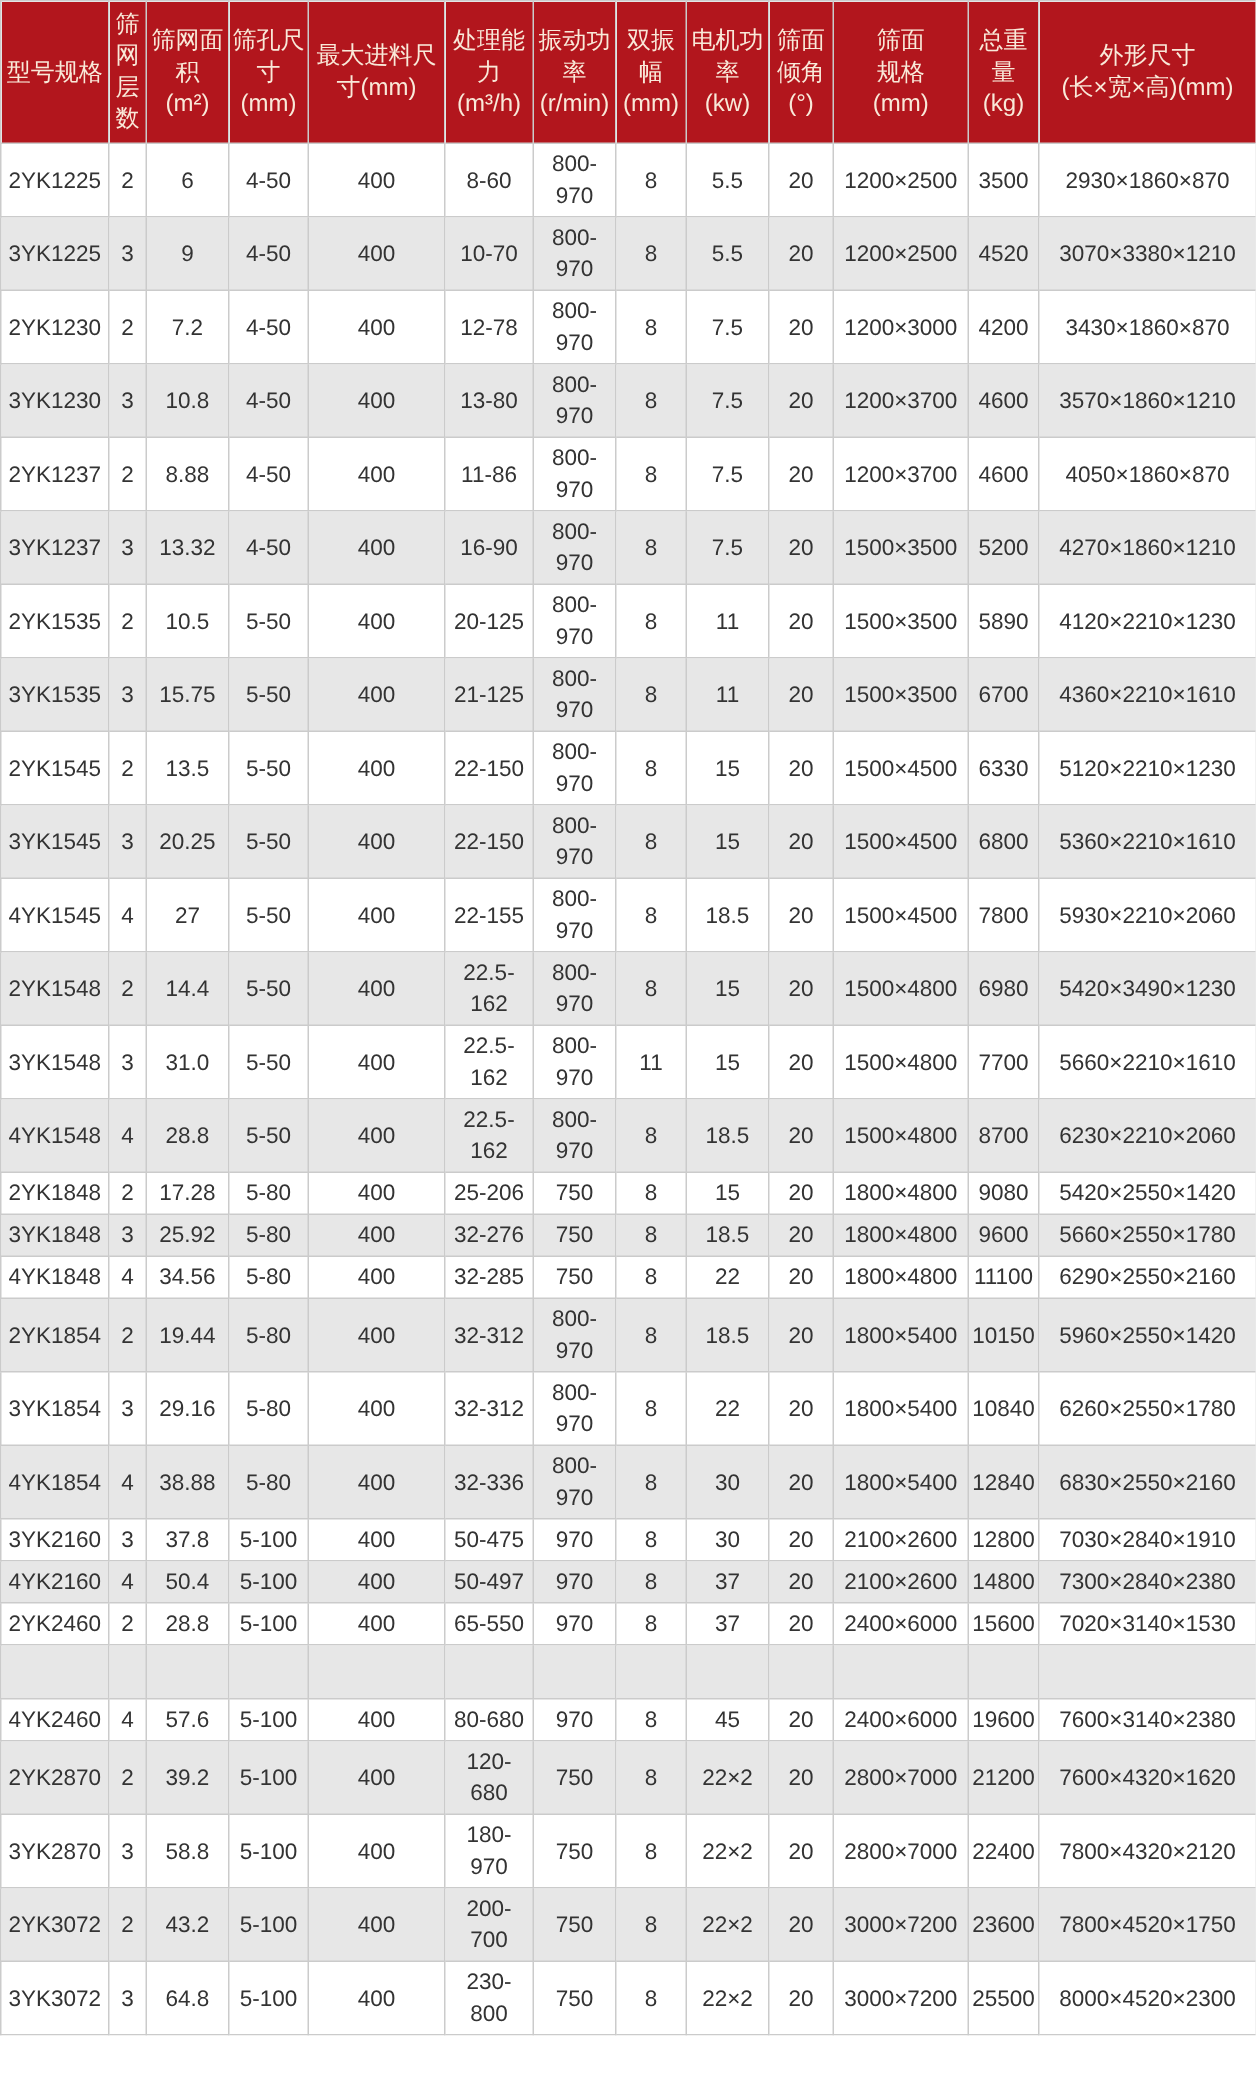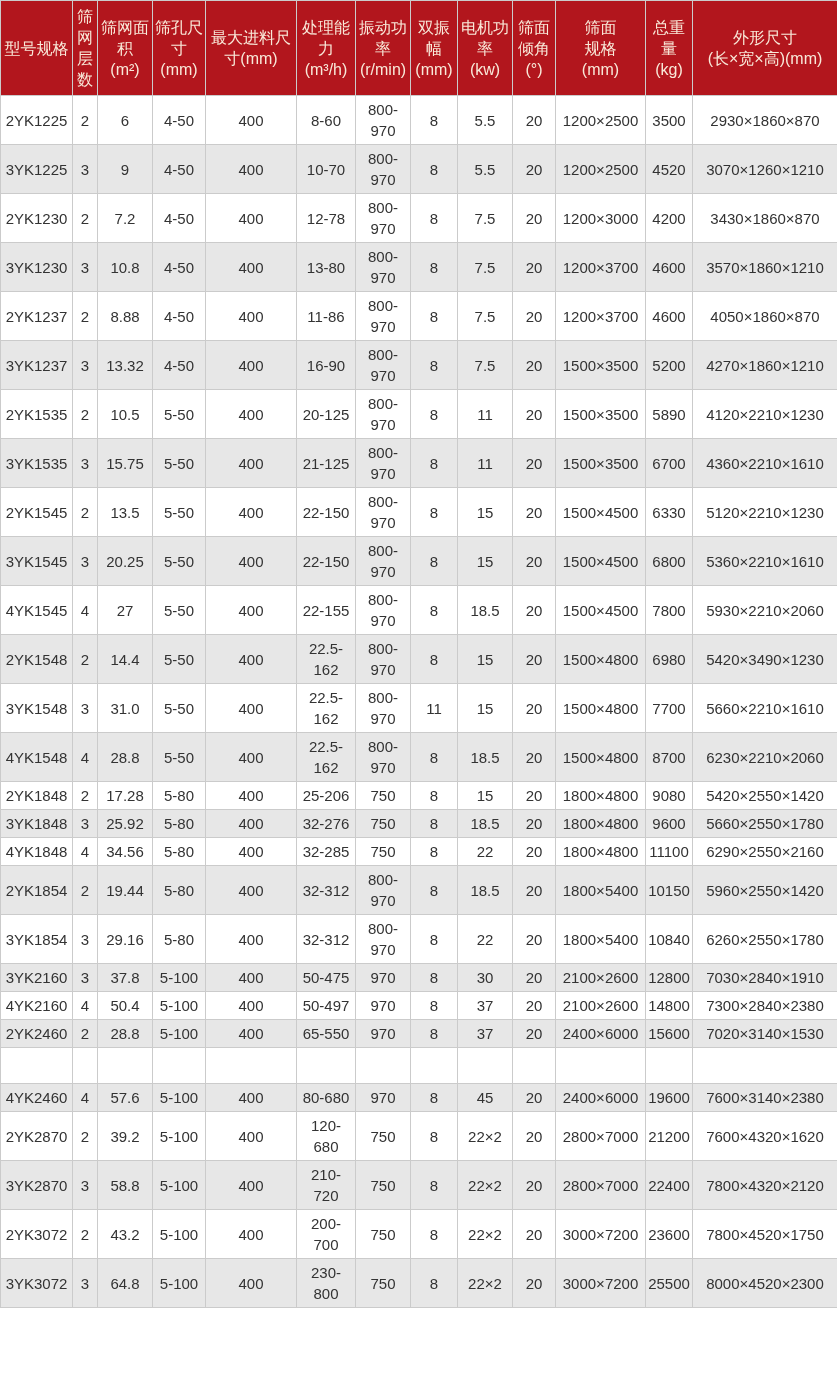--- a/index.html
+++ b/index.html
@@ -129,21 +129,21 @@
         <td>9</td>
         <td>4-50</td>
         <td>400</td>
         <td>10-70</td>
         <td>800-970</td>
         <td>8</td>
         <td>5.5</td>
         <td>20</td>
         <td>1200×2500</td>
         <td>4520</td>
-        <td>3070×1260×1210</td>
+        <td>3070×3380×1210</td>
       </tr>
       <tr>
         <td>2YK1230</td>
         <td>2</td>
         <td>7.2</td>
         <td>4-50</td>
         <td>400</td>
         <td>12-78</td>
         <td>800-970</td>
         <td>8</td>
@@ -387,20 +387,35 @@
         <td>32-312</td>
         <td>800-970</td>
         <td>8</td>
         <td>22</td>
         <td>20</td>
         <td>1800×5400</td>
         <td>10840</td>
         <td>6260×2550×1780</td>
       </tr>
       <tr>
+        <td>4YK1854</td>
+        <td>4</td>
+        <td>38.88</td>
+        <td>5-80</td>
+        <td>400</td>
+        <td>32-336</td>
+        <td>800-970</td>
+        <td>8</td>
+        <td>30</td>
+        <td>20</td>
+        <td>1800×5400</td>
+        <td>12840</td>
+        <td>6830×2550×2160</td>
+      </tr>
+      <tr>
         <td>3YK2160</td>
         <td>3</td>
         <td>37.8</td>
         <td>5-100</td>
         <td>400</td>
         <td>50-475</td>
         <td>970</td>
         <td>8</td>
         <td>30</td>
         <td>20</td>
@@ -482,21 +497,21 @@
         <td>2800×7000</td>
         <td>21200</td>
         <td>7600×4320×1620</td>
       </tr>
       <tr>
         <td>3YK2870</td>
         <td>3</td>
         <td>58.8</td>
         <td>5-100</td>
         <td>400</td>
-        <td>210-720</td>
+        <td>180-970</td>
         <td>750</td>
         <td>8</td>
         <td>22×2</td>
         <td>20</td>
         <td>2800×7000</td>
         <td>22400</td>
         <td>7800×4320×2120</td>
       </tr>
       <tr>
         <td>2YK3072</td>

